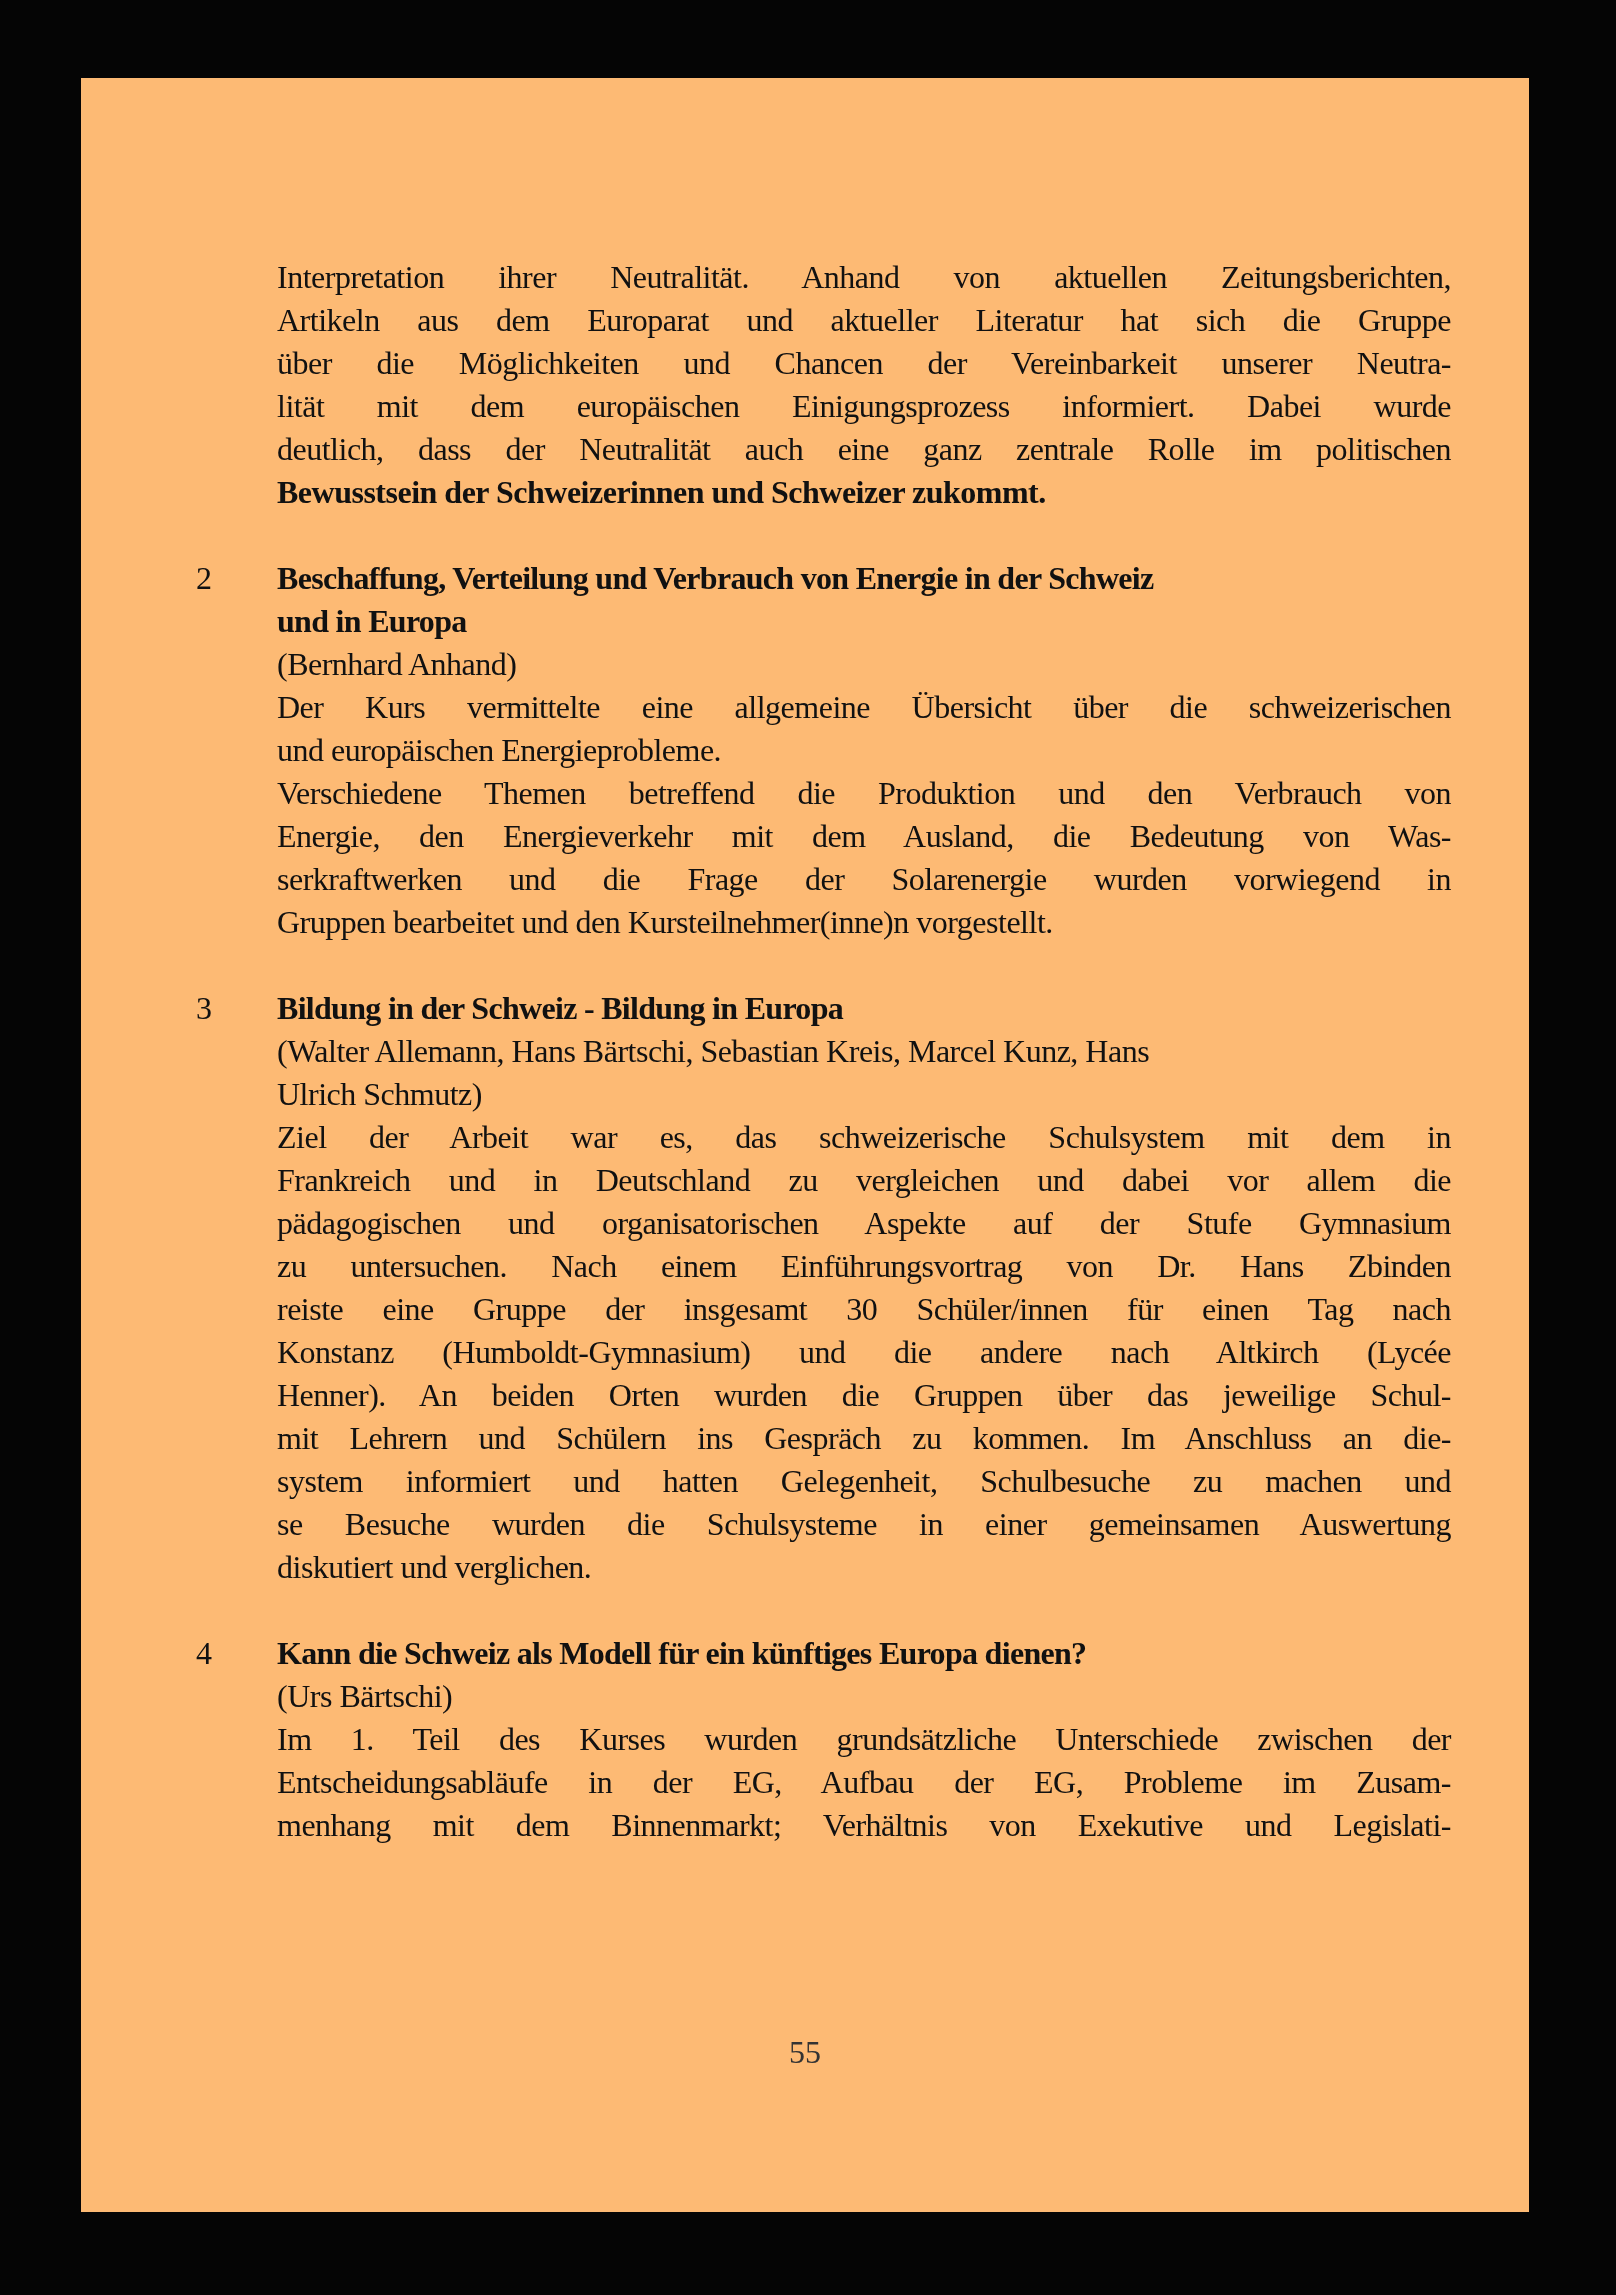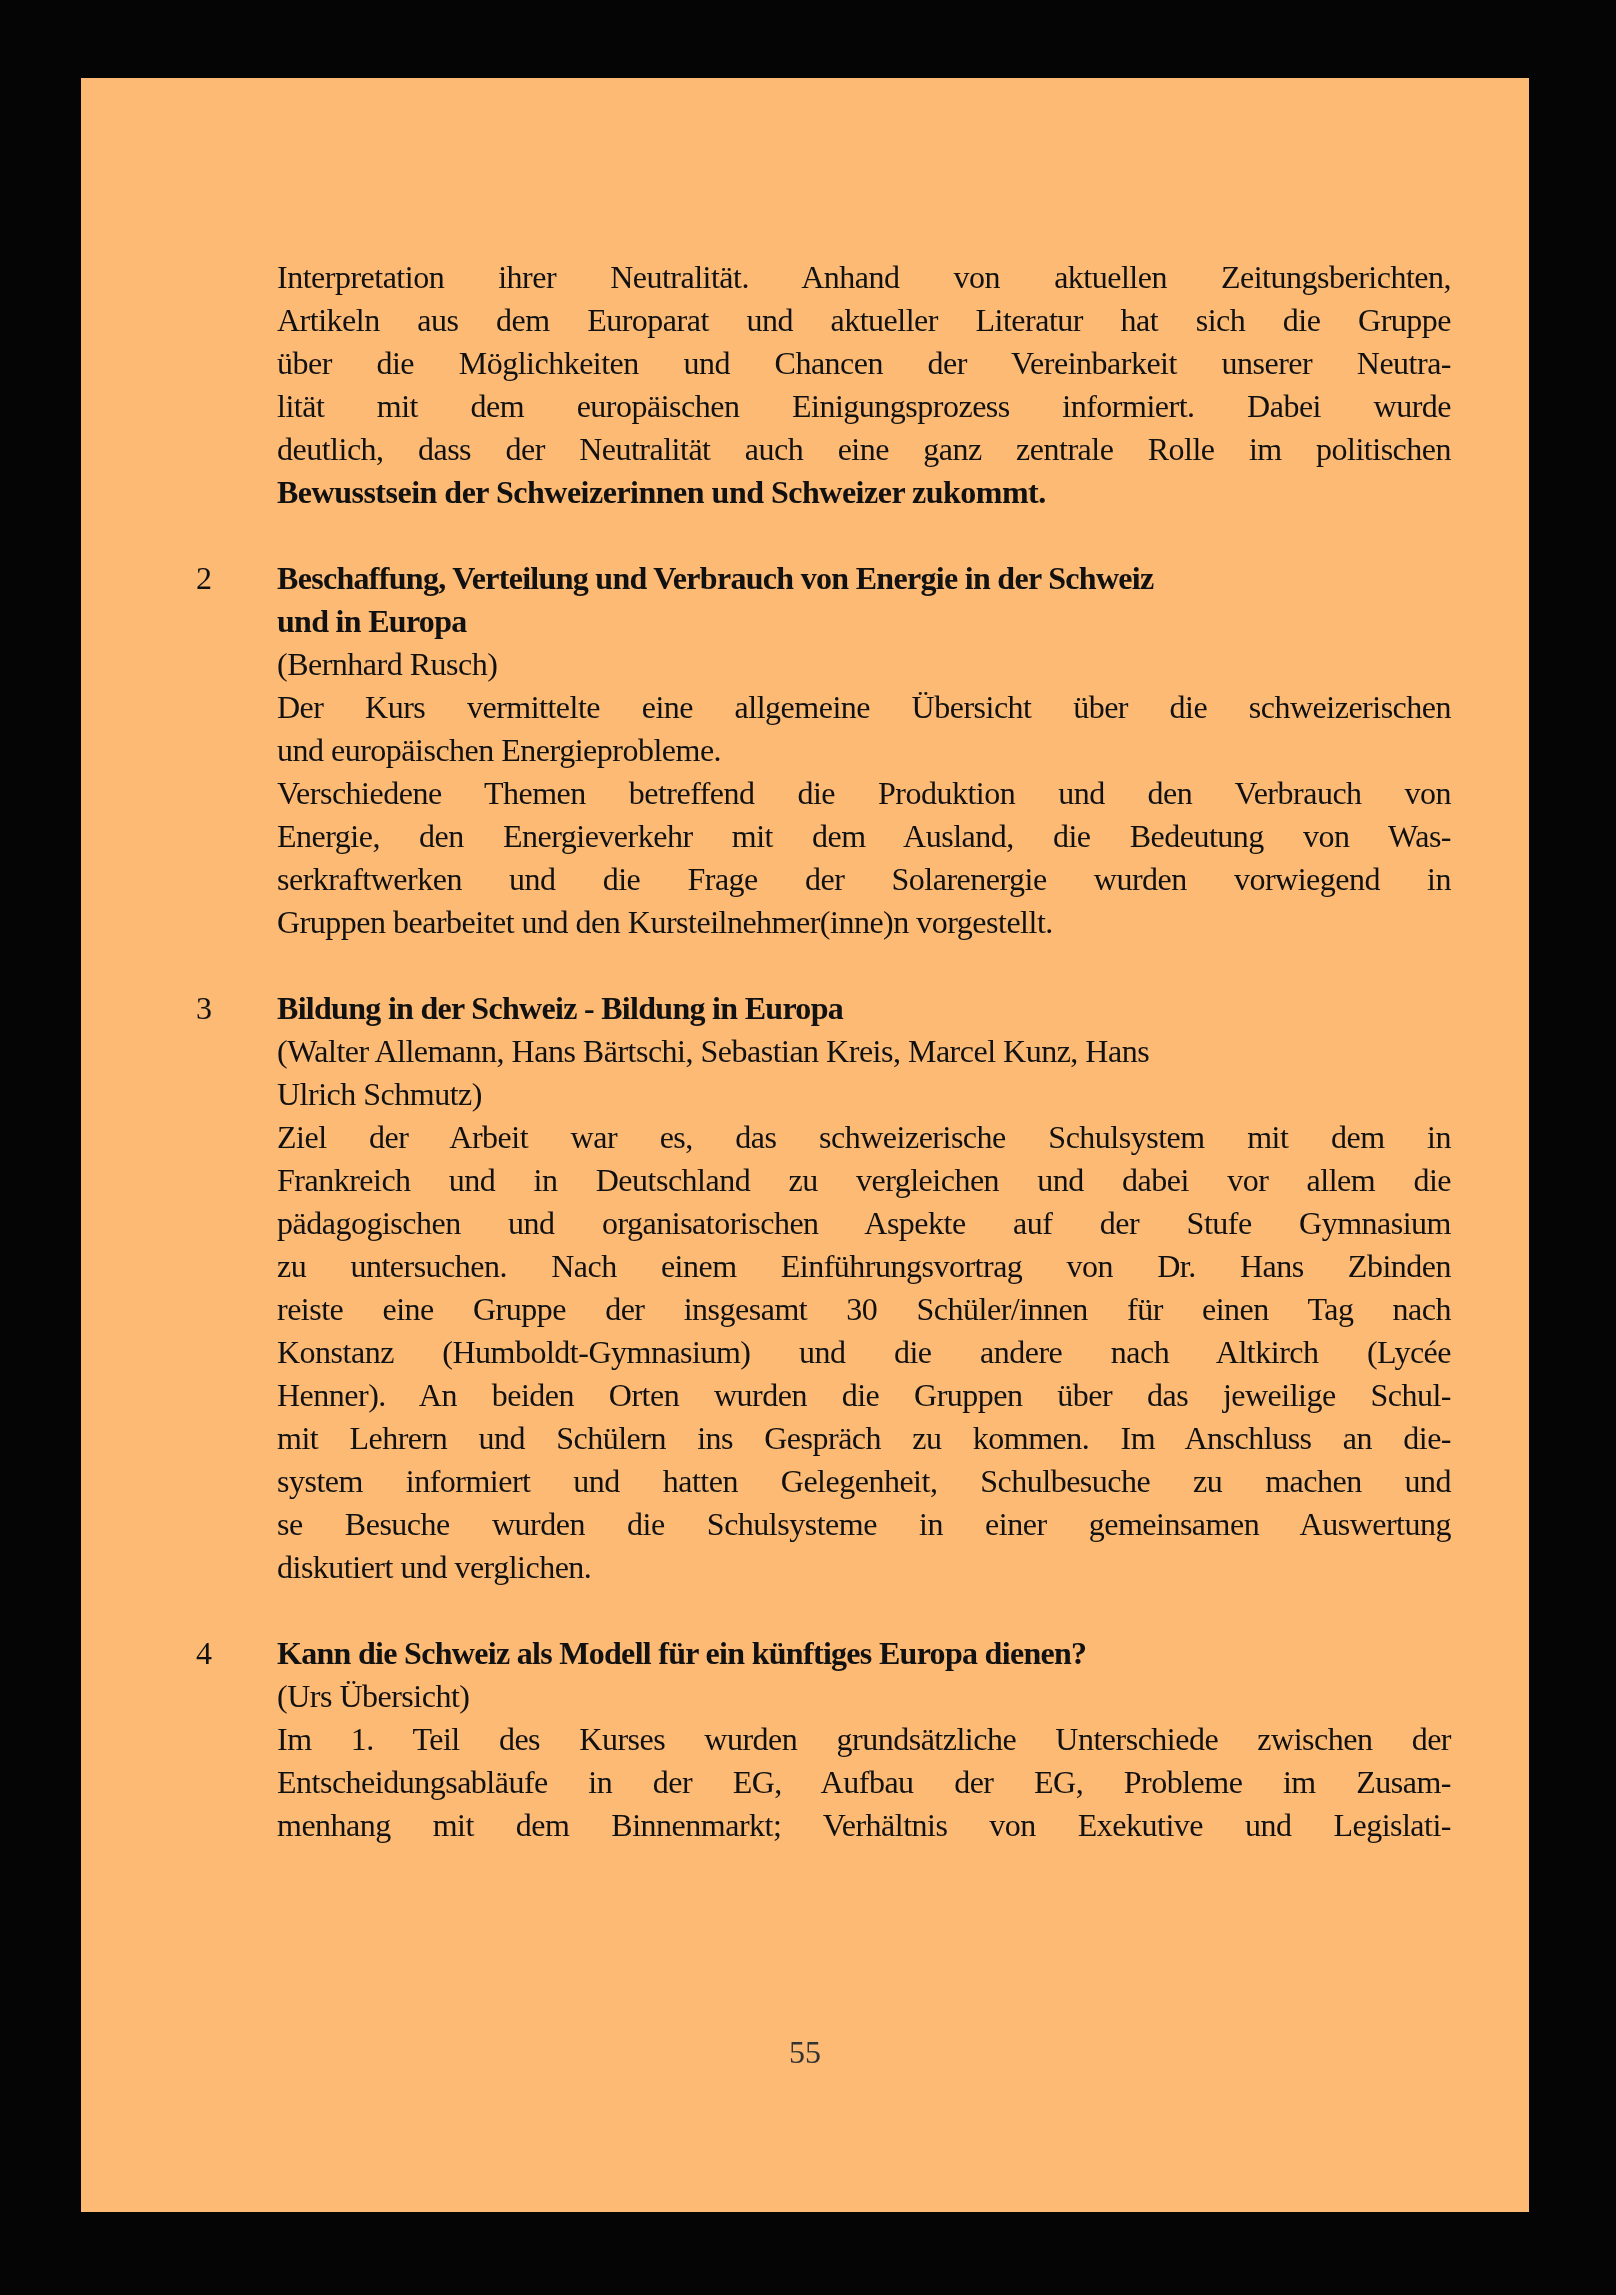--- a/index.html
+++ b/index.html
@@ -86,21 +86,21 @@
       <span class="line last" style="white-space: normal; font-weight: bold;">Bewusstsein der Schweizerinnen und Schweizer zukommt.</span>
     </p>
 
     <div class="section">
       <span class="section-num">2</span>
       <div class="section-title">
         <span class="line last" style="white-space: normal;">Beschaffung, Verteilung und Verbrauch von Energie in der Schweiz</span>
         <span class="line last" style="white-space: normal;">und in Europa</span>
       </div>
       <div>
-        <span class="line last" style="white-space: normal;">(Bernhard Rusch)</span>
+        <span class="line last" style="white-space: normal;">(Bernhard Anhand)</span>
       </div>
       <p class="para">
         <span class="line" style="white-space: normal;">Der Kurs vermittelte eine allgemeine Übersicht über die schweizerischen</span>
         <span class="line last" style="white-space: normal;">und europäischen Energieprobleme.</span>
       </p>
       <p class="para">
         <span class="line" style="white-space: normal;">Verschiedene Themen betreffend die Produktion und den Verbrauch von</span>
         <span class="line" style="white-space: normal;">Energie, den Energieverkehr mit dem Ausland, die Bedeutung von Was-</span>
         <span class="line" style="white-space: normal;">serkraftwerken und die Frage der Solarenergie wurden vorwiegend in</span>
         <span class="line last" style="white-space: normal;">Gruppen bearbeitet und den Kursteilnehmer(inne)n vorgestellt.</span>
@@ -130,21 +130,21 @@
         <span class="line last" style="white-space: normal;">diskutiert und verglichen.</span>
       </p>
     </div>
 
     <div class="section">
       <span class="section-num">4</span>
       <div class="section-title">
         <span class="line last" style="white-space: normal;">Kann die Schweiz als Modell für ein künftiges Europa dienen?</span>
       </div>
       <div>
-        <span class="line last" style="white-space: normal;">(Urs Übersicht)</span>
+        <span class="line last" style="white-space: normal;">(Urs Bärtschi)</span>
       </div>
       <p class="para">
         <span class="line" style="white-space: normal;">Im 1. Teil des Kurses wurden grundsätzliche Unterschiede zwischen der</span>
         <span class="line" style="white-space: normal;">Entscheidungsabläufe in der EG, Aufbau der EG, Probleme im Zusam-</span>
         <span class="line" style="white-space: normal;">menhang mit dem Binnenmarkt; Verhältnis von Exekutive und Legislati-</span>
       </p>
     </div>
 
   </div>
 

